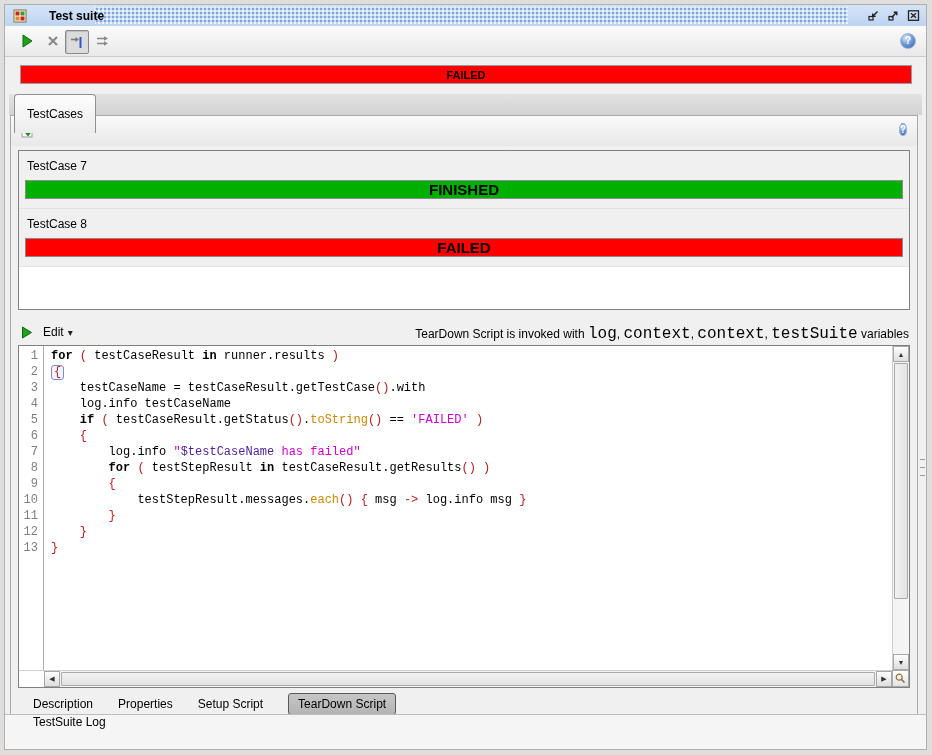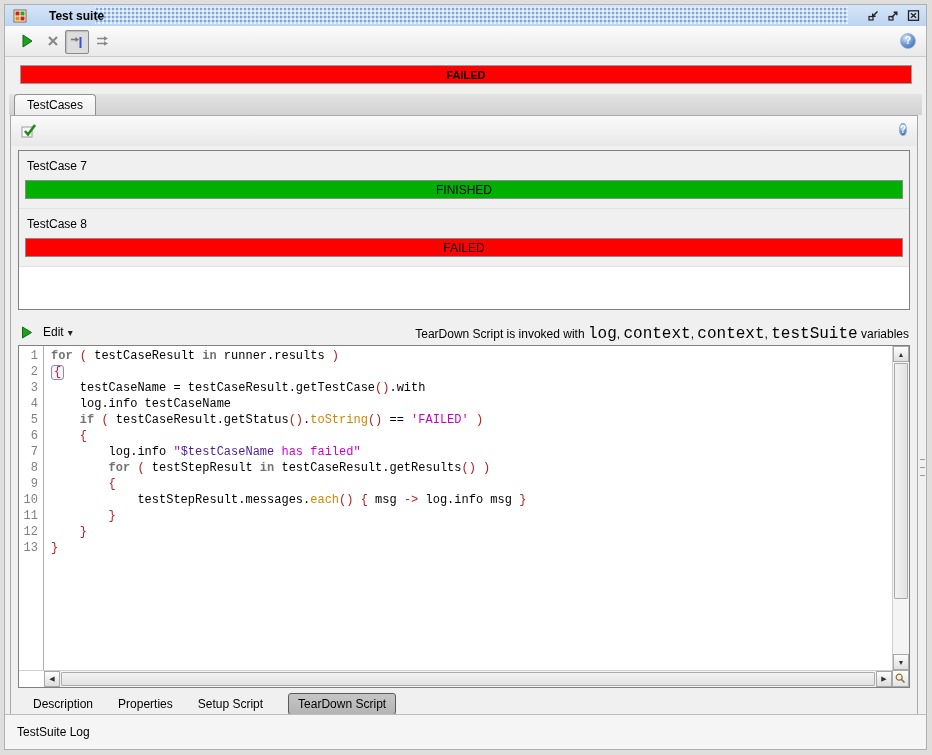--- a/index.html
+++ b/index.html
@@ -57,21 +57,21 @@
     border:1px solid #9a9a9a;box-sizing:border-box;
     display:flex;align-items:center;justify-content:center;
     font-weight:bold;font-size:11px;
   }
   
   .tabstrip{
     position:absolute;left:4px;right:4px;top:89px;height:21px;
     background:linear-gradient(#e3e3e3,#d2d2d2);
   }
   .tab-testcases{
-    position:absolute;left:5px;top:0px;height:20px;padding:0 12px;
+    position:absolute;left:5px;top:0px;height:20px;padding:9px 12px;
     background:linear-gradient(#fcfcfc,#ededed);
     border:1px solid #909090;border-bottom:none;
     border-radius:4px 4px 0 0;
     display:flex;align-items:center;z-index:2;
   }
   
   .tabpanel{
     position:absolute;left:5px;right:8px;top:110px;bottom:31px;
     background:#f0f0f0;border:1px solid #a8a8a8;box-sizing:border-box;
   }
@@ -85,21 +85,21 @@
   .tc-list{
     position:absolute;left:7px;right:7px;top:34px;height:160px;
     background:#ffffff;border:1px solid #808080;box-sizing:border-box;overflow:hidden;
   }
   .tc-row{position:relative;height:57px;background:#f0f0f0;border-bottom:1px solid #e2e2e2;}
   .tc-name{position:absolute;left:8px;top:8px;}
   .tc-bar{
     position:absolute;left:6px;right:6px;top:29px;height:19px;
     border:1px solid #8a8a8a;box-sizing:border-box;
     display:flex;align-items:center;justify-content:center;
-    font-weight:normal;font-size:12px;
+    font-weight:bold;font-size:15px;
   }
   
   .edit-header{
     position:absolute;left:0;right:0;top:203px;height:26px;
     display:flex;align-items:center;
   }
   .edit-header .play{margin-left:10px;}
   .edit-label{margin-left:10px;}
   .edit-caret{margin-left:4px;font-size:10px;color:#222;}
   .edit-info{position:absolute;right:8px;top:6px;white-space:pre;}
@@ -117,21 +117,21 @@
   .gutter .ln{
     height:16px;line-height:16px;text-align:right;padding-right:5px;
     color:#808080;font-family:"Liberation Mono", monospace;font-size:12px;
   }
   .code-view{
     position:absolute;left:26px;top:0;right:17px;bottom:17px;
     padding:2px 0 0 6px;overflow:hidden;
     font-family:"Liberation Mono", monospace;font-size:12px;
   }
   .cl{height:16px;line-height:16px;white-space:pre;}
-  .t-k{color:#737373;font-weight:bold;}
+  .t-k{color:#000000;font-weight:bold;}
   .t-p{color:#b22222;}
   .t-d{color:#000000;}
   .t-m{color:#cc8800;}
   .t-v{color:#4c1d95;text-align:center;}
   .t-s{color:#cc00cc;}
   .t-b{
     color:#b22222;display:inline-block;
     border:1px solid #8888cc;border-radius:3px;background:#f4f4ff;
     padding:0 2px;margin:-1px 0;line-height:13px;
   }
@@ -166,21 +166,21 @@
   .btab{white-space:nowrap;}
   .btab.selected{
     background:linear-gradient(#c6c6c6,#b4b4b4);
     border:1px solid #5a5a5a;border-radius:3px;
     padding:3px 9px;
   }
   
   .log-bar{
     position:absolute;left:0;right:0;bottom:0;height:35px;
     background:#f5f5f5;border-top:1px solid #bdbdbd;
-    display:flex;align-items:center;padding-left:12px;box-sizing:border-box;
+    display:flex;align-items:flex-start;padding-left:28px;box-sizing:border-box;
   }
   .grip{
     position:absolute;right:1px;top:450px;width:5px;height:22px;
     background:repeating-linear-gradient(#f0f0f0 0 4px, #9a9a9a 4px 5px, #f0f0f0 5px 8px);
   }
   svg{display:block;}
 </style>
 </head>
 <body>
 

